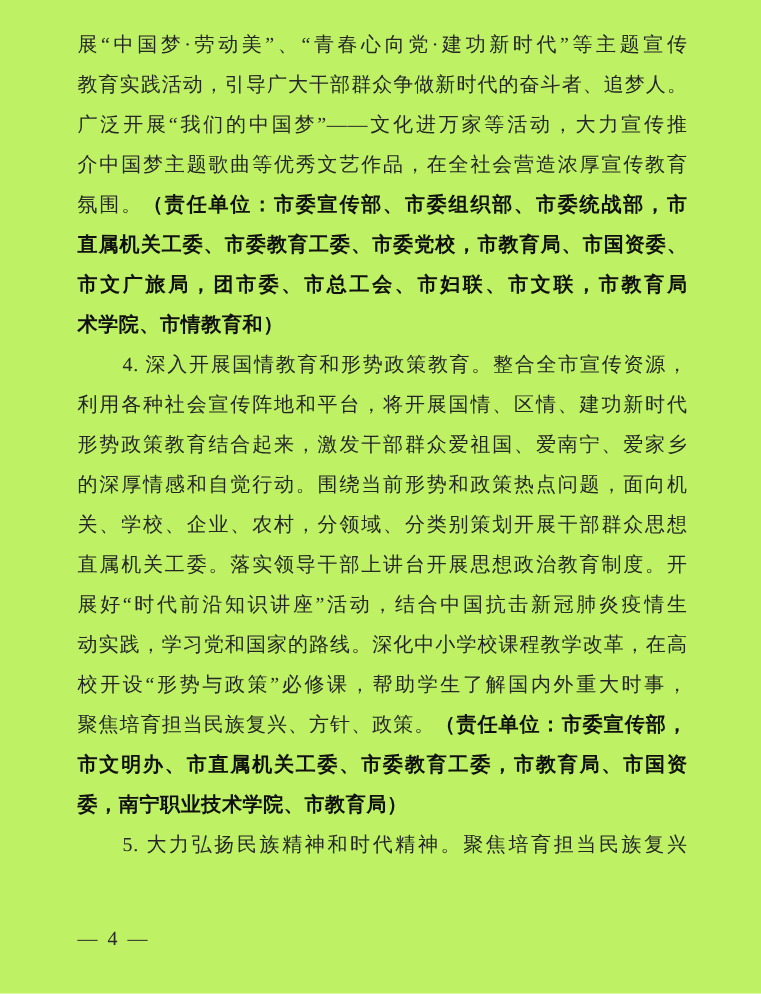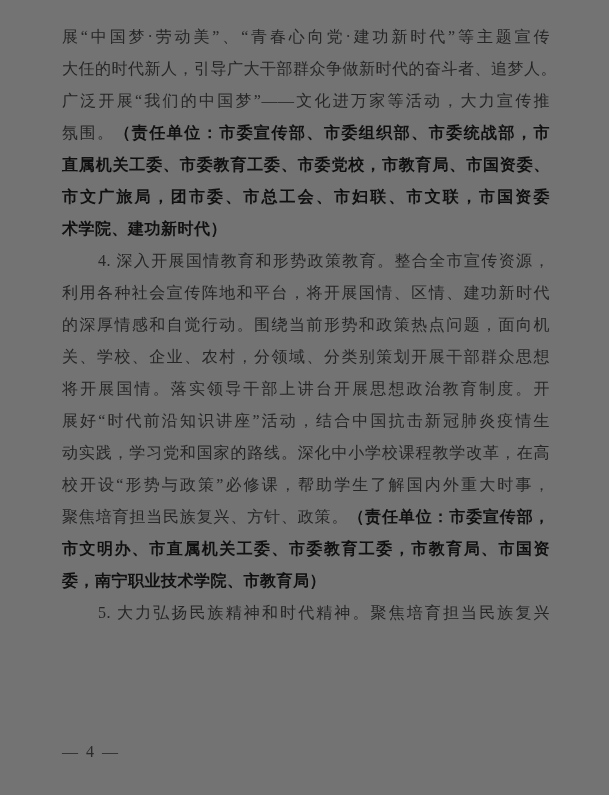--- a/index.html
+++ b/index.html
@@ -4,21 +4,21 @@
 <style>
   html, body {
     margin: 0;
     padding: 0;
     background: #ffffff;
   }
   .page {
     position: relative;
     width: 609px;
     height: 795px;
-    background: #737373;
+    background: #bef264;
     overflow: hidden;
     font-family: "Liberation Serif", serif;
   }
   .text-block {
     position: absolute;
     left: 62px;
     top: 21px;
     width: 488px;
   }
   .text-line {
@@ -54,31 +54,33 @@
     letter-spacing: 2px;
     font-family: "Liberation Serif", serif;
   }
 </style>
 </head>
 <body>
 
 <div class="page">
   <div class="text-block">
       <div class="text-line"><span class="seg-regular">展“中国梦·劳动美”、“青春心向党·建功新时代”等主题宣传</span></div>
-      <div class="text-line"><span class="seg-regular">大任的时代新人，引导广大干部群众争做新时代的奋斗者、追梦人。</span></div>
+      <div class="text-line"><span class="seg-regular">教育实践活动，引导广大干部群众争做新时代的奋斗者、追梦人。</span></div>
       <div class="text-line"><span class="seg-regular">广泛开展“我们的中国梦”——文化进万家等活动，大力宣传推</span></div>
+      <div class="text-line"><span class="seg-regular">介中国梦主题歌曲等优秀文艺作品，在全社会营造浓厚宣传教育</span></div>
       <div class="text-line"><span class="seg-regular">氛围。</span><span class="seg-bold">（责任单位：市委宣传部、市委组织部、市委统战部，市</span></div>
       <div class="text-line"><span class="seg-bold">直属机关工委、市委教育工委、市委党校，市教育局、市国资委、</span></div>
-      <div class="text-line"><span class="seg-bold">市文广旅局，团市委、市总工会、市妇联、市文联，市国资委</span></div>
-      <div class="text-line short"><span class="seg-bold">术学院、建功新时代）</span></div>
+      <div class="text-line"><span class="seg-bold">市文广旅局，团市委、市总工会、市妇联、市文联，市教育局</span></div>
+      <div class="text-line short"><span class="seg-bold">术学院、市情教育和）</span></div>
       <div class="text-line indent"><span class="seg-regular">4. 深入开展国情教育和形势政策教育。整合全市宣传资源，</span></div>
       <div class="text-line"><span class="seg-regular">利用各种社会宣传阵地和平台，将开展国情、区情、建功新时代</span></div>
+      <div class="text-line"><span class="seg-regular">形势政策教育结合起来，激发干部群众爱祖国、爱南宁、爱家乡</span></div>
       <div class="text-line"><span class="seg-regular">的深厚情感和自觉行动。围绕当前形势和政策热点问题，面向机</span></div>
       <div class="text-line"><span class="seg-regular">关、学校、企业、农村，分领域、分类别策划开展干部群众思想</span></div>
-      <div class="text-line"><span class="seg-regular">将开展国情。落实领导干部上讲台开展思想政治教育制度。开</span></div>
+      <div class="text-line"><span class="seg-regular">直属机关工委。落实领导干部上讲台开展思想政治教育制度。开</span></div>
       <div class="text-line"><span class="seg-regular">展好“时代前沿知识讲座”活动，结合中国抗击新冠肺炎疫情生</span></div>
       <div class="text-line"><span class="seg-regular">动实践，学习党和国家的路线。深化中小学校课程教学改革，在高</span></div>
       <div class="text-line"><span class="seg-regular">校开设“形势与政策”必修课，帮助学生了解国内外重大时事，</span></div>
       <div class="text-line"><span class="seg-regular">聚焦培育担当民族复兴、方针、政策。</span><span class="seg-bold">（责任单位：市委宣传部，</span></div>
       <div class="text-line"><span class="seg-bold">市文明办、市直属机关工委、市委教育工委，市教育局、市国资</span></div>
       <div class="text-line short"><span class="seg-bold">委，南宁职业技术学院、市教育局）</span></div>
       <div class="text-line indent"><span class="seg-regular">5. 大力弘扬民族精神和时代精神。聚焦培育担当民族复兴</span></div>
     </div>
   <div class="page-number">— 4 —</div>
 </div>

